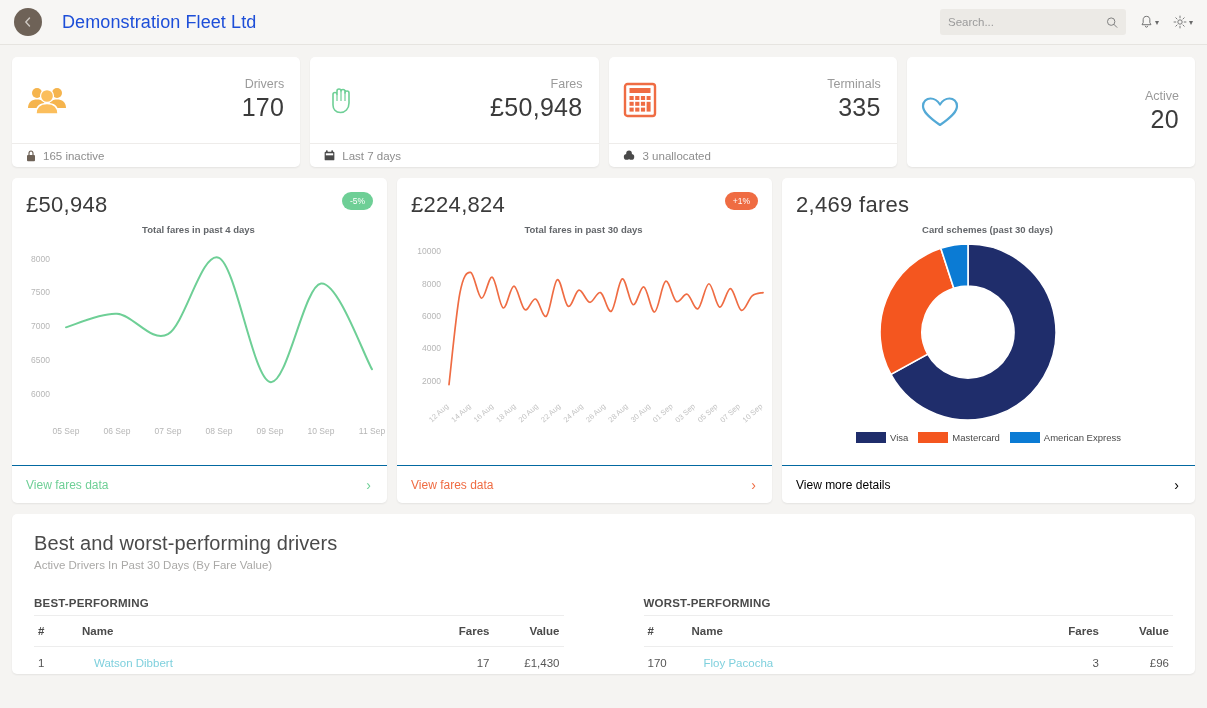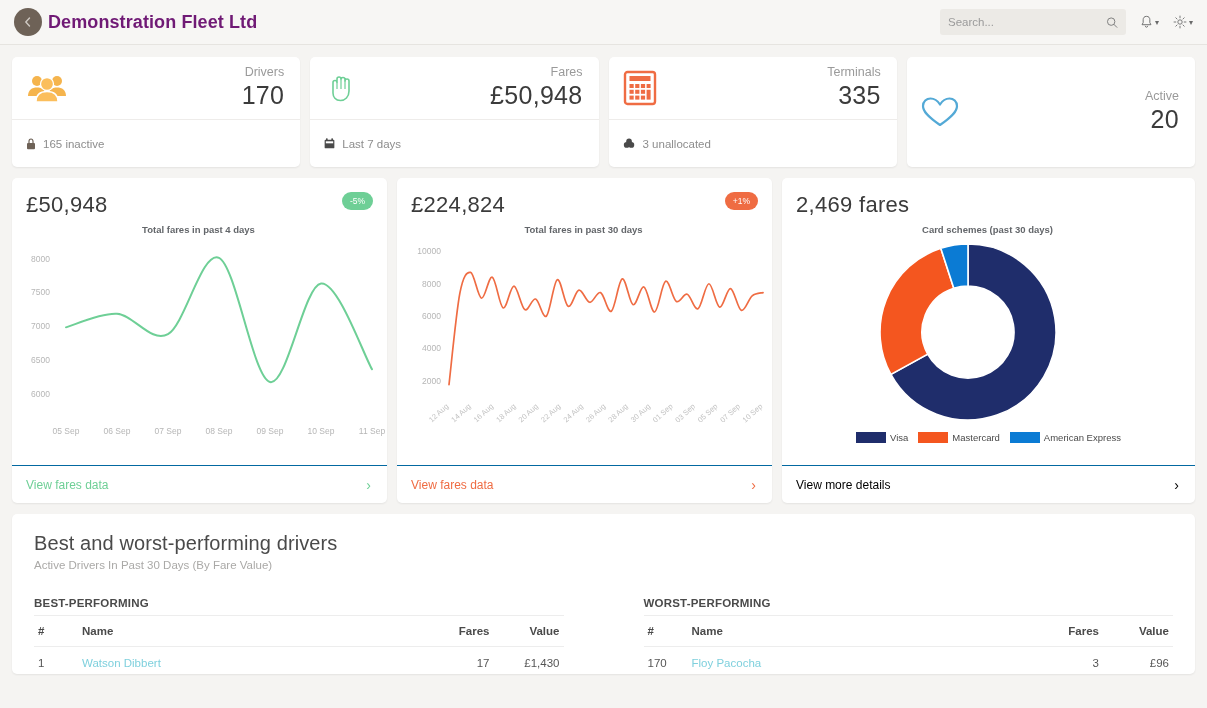--- a/index.html
+++ b/index.html
@@ -21,22 +21,22 @@
     padding: 0 14px;
   }
   .back-btn {
     width: 28px; height: 28px; border-radius: 50%;
     background: #6e6257;
     display: flex; align-items: center; justify-content: center;
     color: #cfc9c2; font-size: 15px; line-height: 1;
     cursor: pointer; flex: 0 0 auto;
   }
   .app-title {
-    margin-left: 6px;
-    font-size: 18px; font-weight: 700; color: #701a75;
+    margin-left: 20px;
+    font-size: 18px; font-weight: 400; color: #1d4ed8;
     letter-spacing: .1px;
   }
   .topbar-right {
     margin-left: auto; display: flex; align-items: center; gap: 14px;
   }
   .search-box {
     width: 186px; height: 26px;
     background: #eceae6; border: none; border-radius: 3px;
     display: flex; align-items: center; padding: 4px 8px;
   }
@@ -68,21 +68,21 @@
   }
   .stat-icon { width: 56px; display: flex; align-items: center; }
   .stat-meta { margin-left: auto; text-align: right; }
   .stat-label { font-size: 12.5px; color: #9a9a9a; line-height: 1.2; }
   .stat-value {
     font-size: 25px; color: #3b3b3b; font-weight: 400;
     letter-spacing: .3px; line-height: 1.25;
   }
   .stat-foot {
     border-top: 1px solid #eeecea;
-    height: 48px; display: flex; align-items: center;
+    height: 24px; display: flex; align-items: center;
     padding: 0 14px; gap: 7px;
     font-size: 11.5px; color: #8d8d8d;
   }
   .stat-foot svg { flex: 0 0 auto; }
 
   
   .chart-row { display: flex; gap: 10px; margin-top: 11px; }
   .chart-card {
     height: 325px; position: relative;
     display: flex; flex-direction: column;
@@ -148,21 +148,21 @@
     border-top: 1px solid #ededed; border-bottom: 1px solid #ededed;
   }
   td {
     font-size: 11.5px; color: #555; padding: 10px 4px;
     border-bottom: 1px solid #ededed;
   }
   th.num, td.num { text-align: right; }
   .col-rank { width: 44px; }
   .col-fares { width: 70px; }
   .col-value { width: 70px; }
-  .name-link { color: #7fd0dd; cursor: pointer; }
+  .name-link { color: #7fd0dd; cursor: pointer; margin-left: 12px; }
 </style>
 </head>
 <body>
 
 <div class="topbar">
   <div class="back-btn">
     <svg width="10" height="10" viewBox="0 0 10 10">
       <path d="M6.5 1 L2.8 5 L6.5 9" fill="none" stroke="#cfc9c2" stroke-width="1.4" stroke-linecap="round" stroke-linejoin="round"></path>
     </svg>
   </div>

